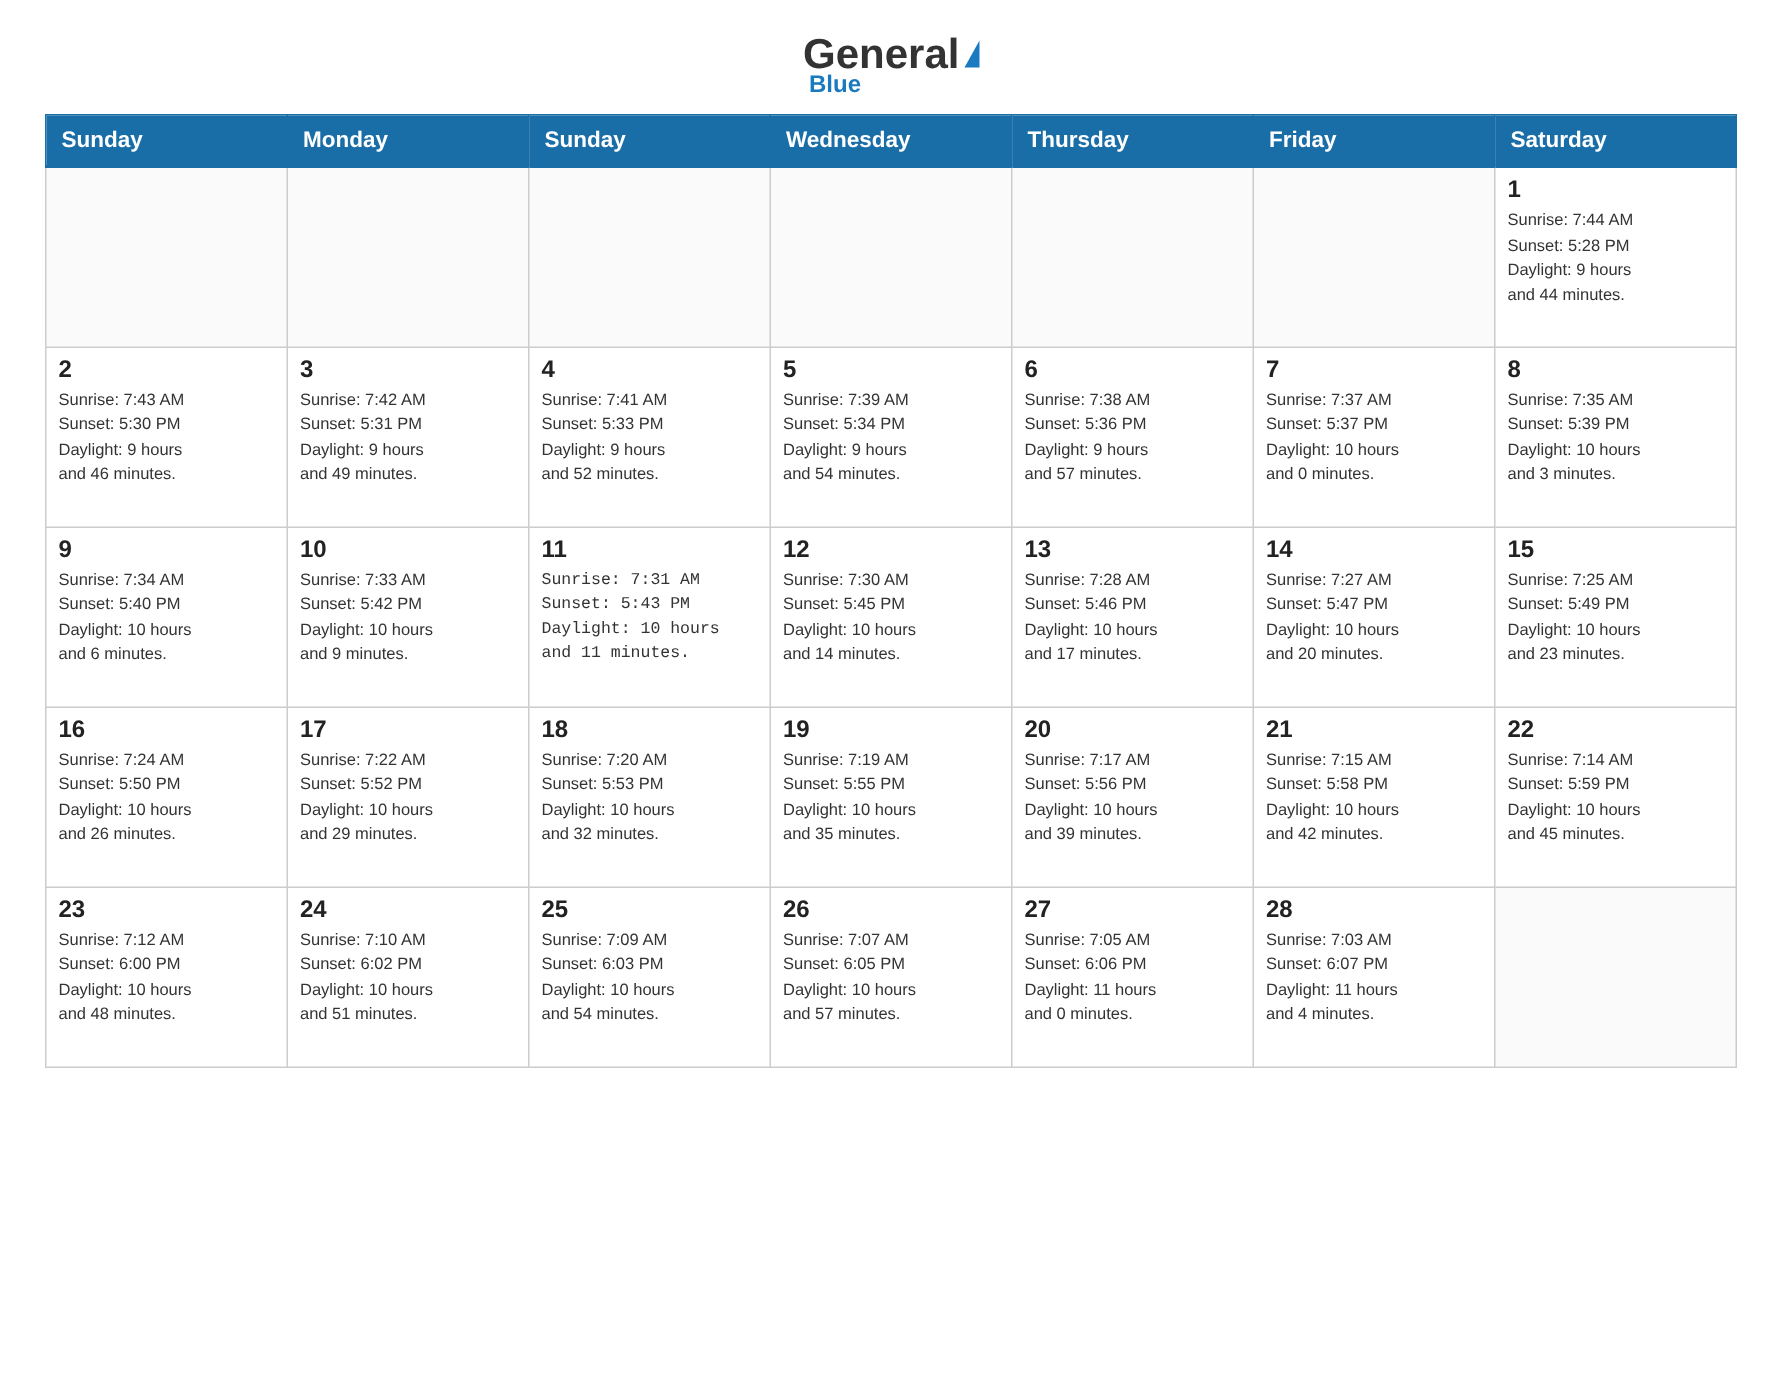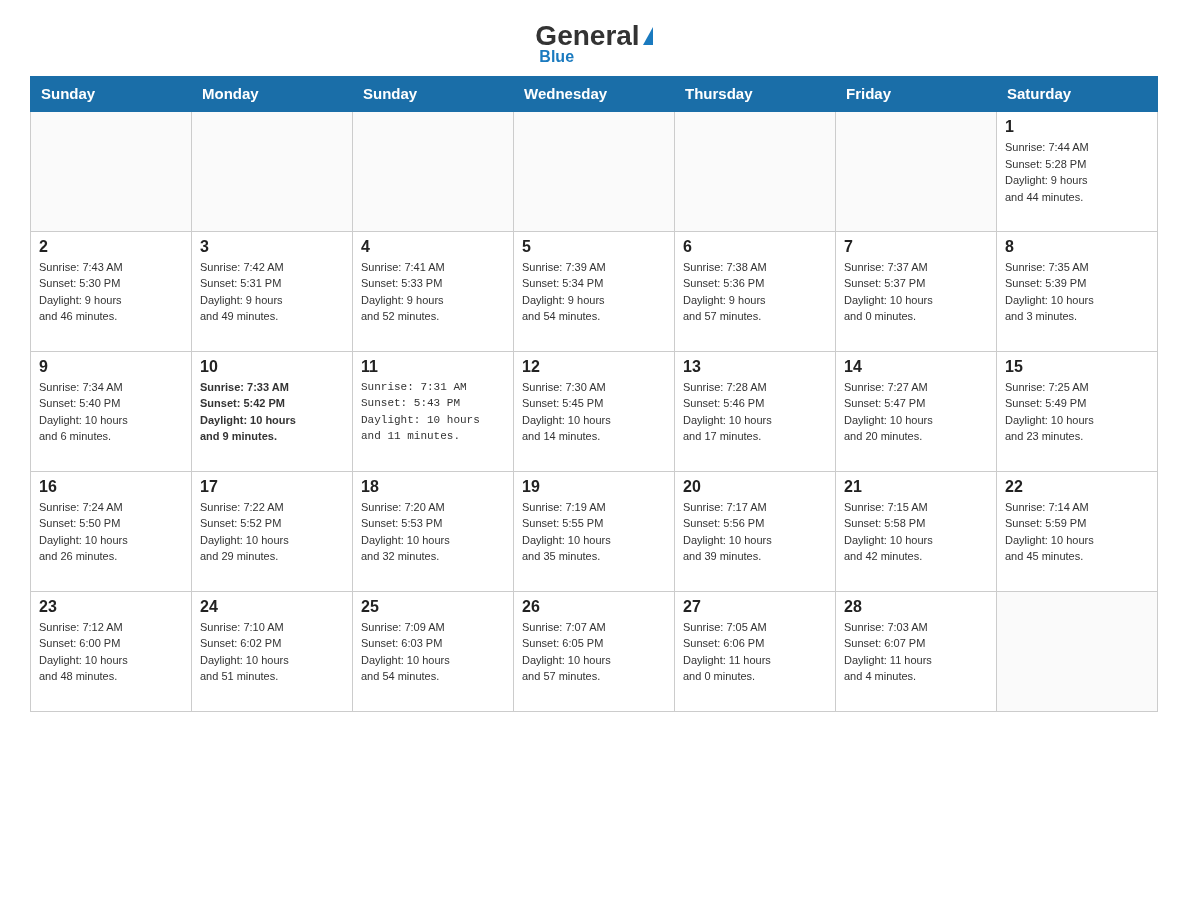--- a/index.html
+++ b/index.html
@@ -194,21 +194,21 @@
       <tr>
         <td>
           <div class="day-number">9</div>
           <div class="day-info" style="white-space: pre-line;">Sunrise: 7:34 AM
 Sunset: 5:40 PM
 Daylight: 10 hours
 and 6 minutes.</div>
         </td>
         <td>
           <div class="day-number">10</div>
-          <div class="day-info" style="white-space: pre-line; font-weight: bold;">Sunrise: 7:33 AM
+          <div class="day-info" style="white-space: pre-line;">Sunrise: 7:33 AM
 Sunset: 5:42 PM
 Daylight: 10 hours
 and 9 minutes.</div>
         </td>
         <td>
           <div class="day-number">11</div>
           <div class="day-info" style="white-space: pre-line; font-family: Liberation Mono, monospace;">Sunrise: 7:31 AM
 Sunset: 5:43 PM
 Daylight: 10 hours
 and 11 minutes.</div>

